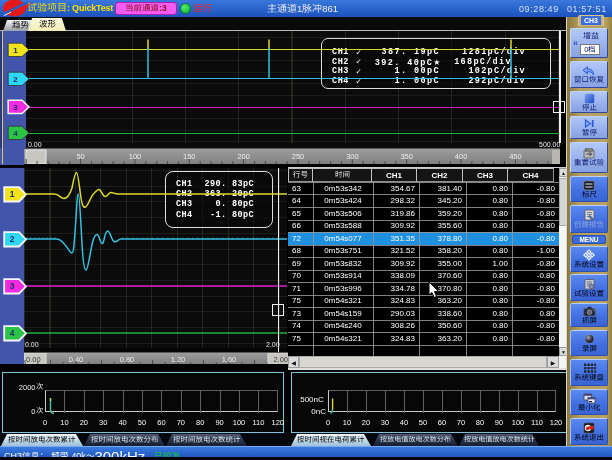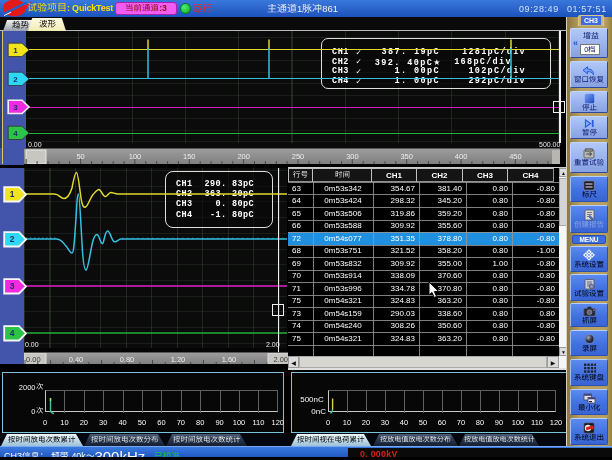--- a/index.html
+++ b/index.html
@@ -699,23 +699,20 @@
       <svg width="8.8" height="8.8" viewBox="0 -790 1000 1000" fill="#ffffff">
         <use href="#uFF5E" x="0"></use>
       </svg>
       <span style="color:#fff;font-size:15px">300kHz&nbsp;&nbsp;</span>
       <svg width="26.4" height="8.8" viewBox="0 -790 3000 1000" fill="#18c830">
         <use href="#u5DF2" x="0"></use>
         <use href="#u6821" x="1000"></use>
         <use href="#u51C6" x="2000"></use>
       </svg>
     </div>
-    <div class="ab" style="left:348px;top:1px;width:264px;height:9px;background:#0a0a0a">
-      <div class="ab" style="left:12px;top:0.5px;color:#d42312;font-size:8.8px;font-weight:bold;letter-spacing:0.3px">0. 000kV</div>
-    </div>
   </div>
 <div class="ab" style="left:0;top:457px;width:612px;height:3px;background:#000"></div>
 <div class="ab" style="left:566px;top:17px;width:46px;height:429px;background:linear-gradient(to right,#8a7840,#b7a060 30%,#b7a060 85%,#96823f);border-left:1px solid #d8d4c0"></div>
 <div class="ab" style="left:578px;top:15px;width:26px;height:11px;background:#c8b478;border:1px solid #d8c890;border-bottom:none;border-radius:2px 2px 0 0"></div>
 <div class="ab" style="left:581px;top:16px;width:20px;height:9px;background:#3c6cdd;color:#fff;font-size:7px;font-weight:bold;text-align:center;line-height:9px">CH3</div>
 <div class="ab" style="left:570px;top:28px;width:38px;height:30px;background:linear-gradient(#b2c8f6,#88a2e2);border:1px solid #30479c;border-top-color:#c0d4fc;border-left-color:#c0d4fc;border-radius:2px">
 <div class="ab" style="left:2px;top:9px;color:#2b50c8;font-size:9px;font-weight:bold">«</div>
     <div class="ab" style="left:12px;top:3px">
       <svg width="16.0" height="8" viewBox="0 -790 2000 1000" fill="#101c70">
         <use href="#u589E" x="0"></use>

